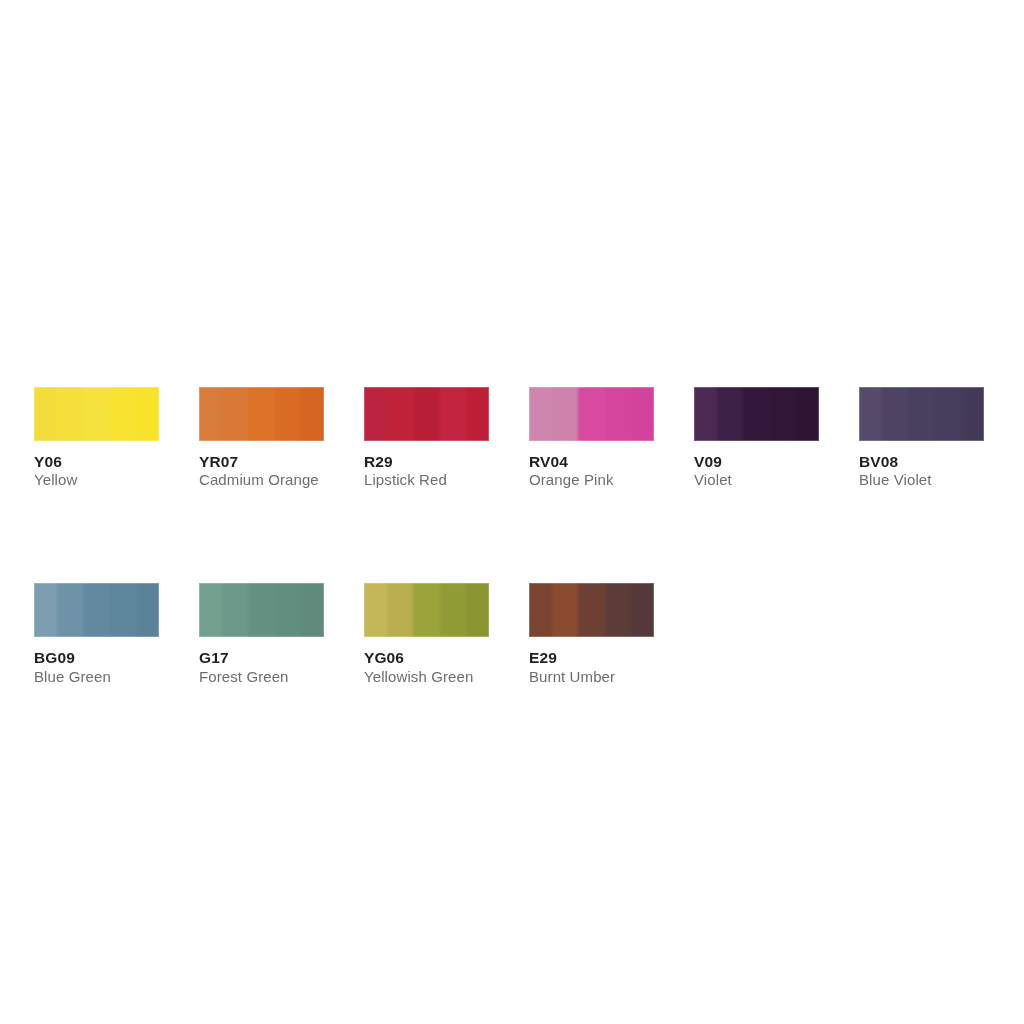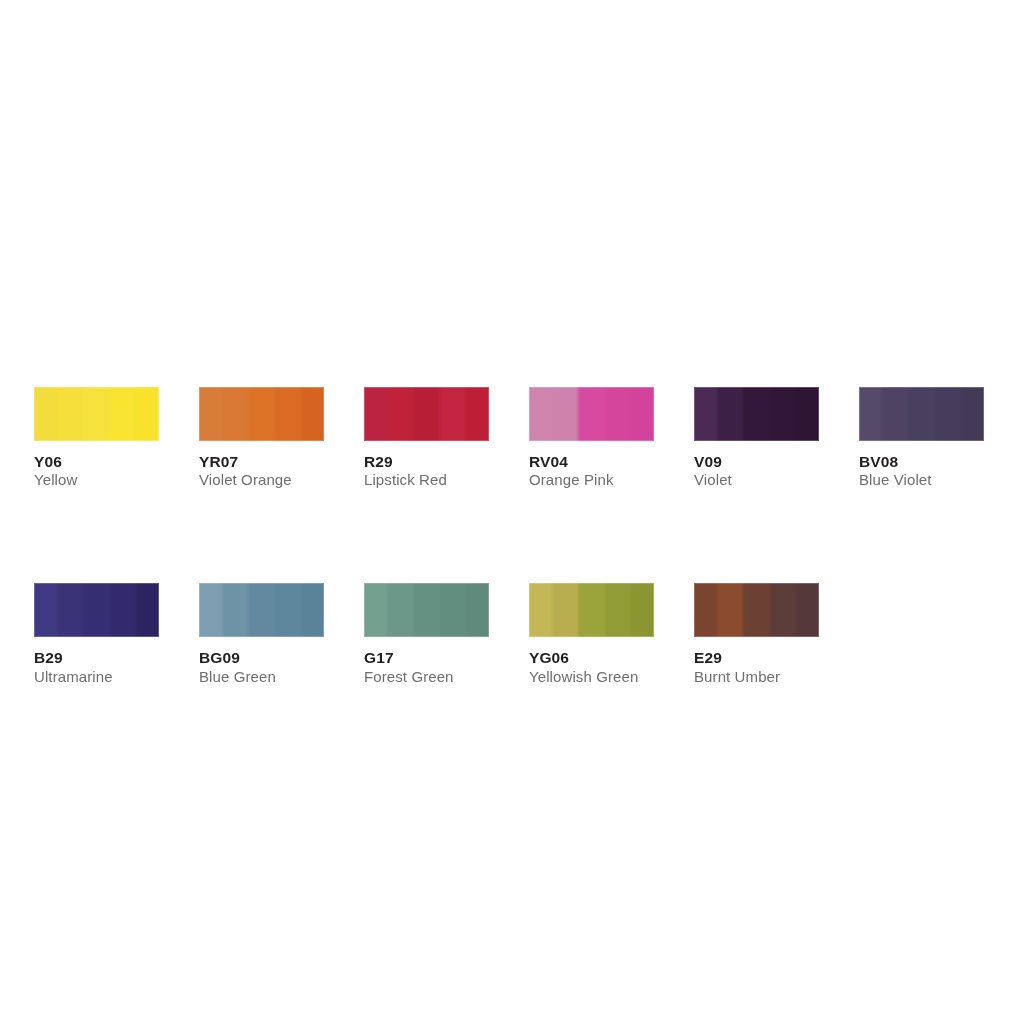--- a/index.html
+++ b/index.html
@@ -92,21 +92,21 @@
       </div>
       <div class="swatch-code">Y06</div>
       <div class="swatch-label">Yellow</div>
     </div>
 
     <div class="swatch-cell">
       <div class="swatch-chip" style="background: rgb(221, 115, 39);">
         <div class="chip-bands" style="background-image: linear-gradient(90deg, rgb(216, 124, 59) 0%, rgb(216, 124, 59) 20%, rgb(217, 121, 53) 20%, rgb(217, 121, 53) 40%, rgb(221, 115, 39) 40%, rgb(221, 115, 39) 60%, rgb(217, 107, 37) 60%, rgb(217, 107, 37) 80%, rgb(212, 100, 31) 80%, rgb(212, 100, 31) 100%); filter: blur(1.6px); transform: scale(1.06);"></div>
       </div>
       <div class="swatch-code">YR07</div>
-      <div class="swatch-label">Violet Orange</div>
+      <div class="swatch-label">Cadmium Orange</div>
     </div>
 
     <div class="swatch-cell">
       <div class="swatch-chip" style="background: rgb(184, 31, 54);">
         <div class="chip-bands" style="background-image: linear-gradient(90deg, rgb(187, 35, 64) 0%, rgb(187, 35, 64) 20%, rgb(192, 35, 57) 20%, rgb(192, 35, 57) 40%, rgb(184, 31, 54) 40%, rgb(184, 31, 54) 60%, rgb(195, 36, 64) 60%, rgb(195, 36, 64) 80%, rgb(190, 31, 54) 80%, rgb(190, 31, 54) 100%); filter: blur(1.6px); transform: scale(1.06);"></div>
       </div>
       <div class="swatch-code">R29</div>
       <div class="swatch-label">Lipstick Red</div>
     </div>
 
@@ -131,27 +131,20 @@
         <div class="chip-bands" style="background-image: linear-gradient(90deg, rgb(85, 74, 105) 0%, rgb(85, 74, 105) 20%, rgb(78, 67, 98) 20%, rgb(78, 67, 98) 40%, rgb(73, 64, 96) 40%, rgb(73, 64, 96) 60%, rgb(70, 60, 92) 60%, rgb(70, 60, 92) 80%, rgb(67, 58, 88) 80%, rgb(67, 58, 88) 100%); filter: blur(1.6px); transform: scale(1.06);"></div>
       </div>
       <div class="swatch-code">BV08</div>
       <div class="swatch-label">Blue Violet</div>
     </div>
 
   </div>
 
   <div class="swatch-row row-2">
 
-    <div class="swatch-cell">
-      <div class="swatch-chip" style="background: rgb(54, 46, 114);">
-        <div class="chip-bands" style="background-image: linear-gradient(90deg, rgb(64, 58, 132) 0%, rgb(64, 58, 132) 20%, rgb(59, 51, 120) 20%, rgb(59, 51, 120) 40%, rgb(54, 46, 114) 40%, rgb(54, 46, 114) 60%, rgb(50, 42, 108) 60%, rgb(50, 42, 108) 80%, rgb(44, 36, 97) 80%, rgb(44, 36, 97) 100%); filter: blur(1.6px); transform: scale(1.06);"></div>
-      </div>
-      <div class="swatch-code">B29</div>
-      <div class="swatch-label">Ultramarine</div>
-    </div>
 
     <div class="swatch-cell">
       <div class="swatch-chip" style="background: rgb(98, 137, 159);">
         <div class="chip-bands" style="background-image: linear-gradient(90deg, rgb(125, 158, 176) 0%, rgb(125, 158, 176) 20%, rgb(111, 147, 166) 20%, rgb(111, 147, 166) 40%, rgb(98, 137, 159) 40%, rgb(98, 137, 159) 60%, rgb(94, 134, 156) 60%, rgb(94, 134, 156) 80%, rgb(90, 130, 152) 80%, rgb(90, 130, 152) 100%); filter: blur(1.6px); transform: scale(1.06);"></div>
       </div>
       <div class="swatch-code">BG09</div>
       <div class="swatch-label">Blue Green</div>
     </div>
 
     <div class="swatch-cell">

